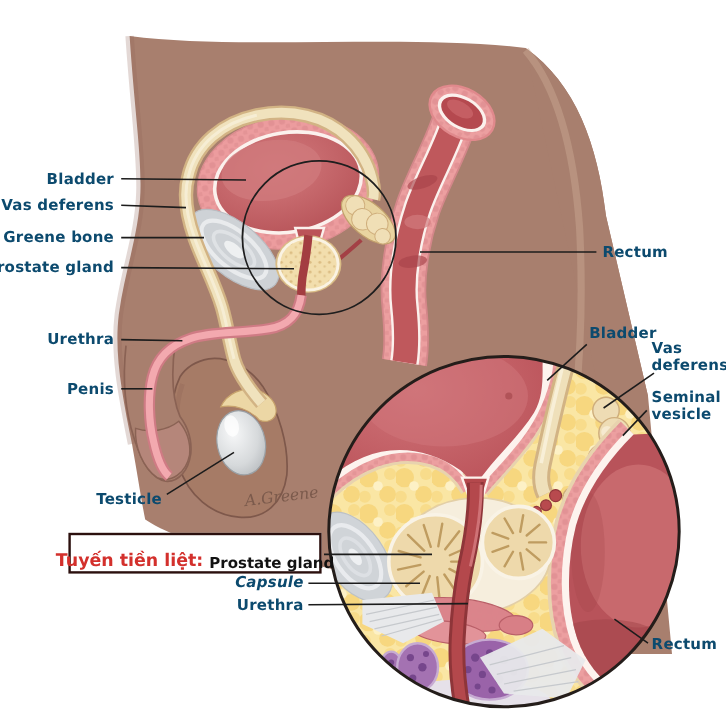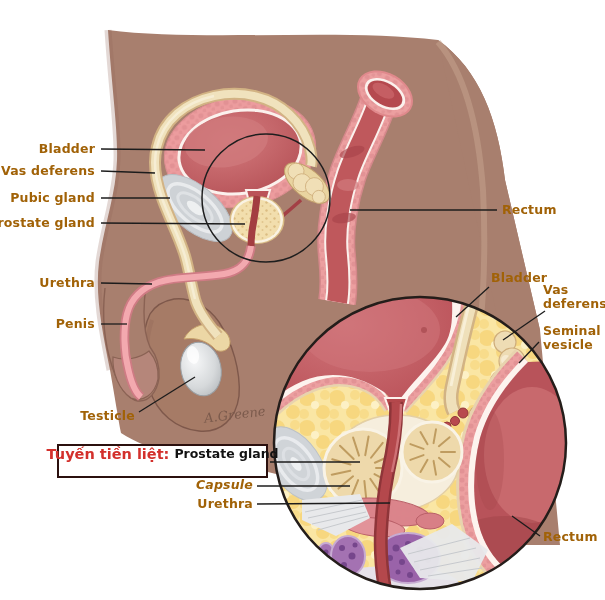--- a/index.html
+++ b/index.html
@@ -1,25 +1,25 @@
 <!DOCTYPE html>
 <html><head>
 <meta charset="utf-8">
 <style>
   html,body{margin:0;padding:0;background:#fff;}
   #stage{position:relative;width:605px;height:600px;background:#ffffff;overflow:hidden;
          font-family:"DejaVu Sans","Liberation Sans",sans-serif;}
   #art{position:absolute;left:0;top:0;}
-  .label{position:absolute;font-weight:bold;font-size:12.5px;color:#a16207;
+  .label{position:absolute;font-weight:bold;font-size:12.5px;color:#0c4a6e;
          letter-spacing:.2px;white-space:nowrap;line-height:14px;}
   .label.wrap{white-space:normal;width:64px;}
   .label.ra{text-align:right;}
   #vn-box{position:absolute;left:57px;top:444px;width:211px;height:34px;
           background:#ffffff;border:2px solid #2b100e;box-sizing:border-box;
-          display:flex;align-items:flex-start;justify-content:center;gap:5px;}
+          display:flex;align-items:flex-end;justify-content:center;gap:5px;}
   #vn-box .vi{color:#d3302c;font-weight:bold;font-size:14.5px;white-space:nowrap;}
   #vn-box .en{color:#121212;font-weight:bold;font-size:12.5px;white-space:nowrap;}
   #signature{position:absolute;left:204px;top:407px;transform:rotate(-7deg);
              font-family:"DejaVu Serif","Liberation Serif",serif;font-style:italic;
              font-size:13px;color:#7b5a4c;}
 </style>
 </head>
 <body>
 
 <div id="stage">
@@ -350,21 +350,21 @@
     <line x1="539" y1="342" x2="519" y2="363"></line>
     <line x1="540" y1="536" x2="512" y2="516"></line>
     <line x1="270" y1="462" x2="360" y2="462"></line>
     <line x1="257" y1="486" x2="350" y2="486"></line>
     <line x1="257" y1="504" x2="390" y2="503"></line>
   </g>
 </svg>
 
 <div class="label ra" style="right:510px;top:142px;">Bladder</div>
 <div class="label ra" style="right:510px;top:164px;">Vas deferens</div>
-<div class="label ra" style="right:510px;top:191px;">Pubic gland</div>
+<div class="label ra" style="right:510px;top:191px;">Greene bone</div>
 <div class="label ra" style="right:510px;top:216px;">Prostate gland</div>
 <div class="label ra" style="right:510px;top:276px;">Urethra</div>
 <div class="label ra" style="right:510px;top:317px;margin-left:28px;">Penis</div>
 <div class="label ra" style="right:470px;top:409px;margin-left:36px;">Testicle</div>
 <div class="label" style="left:502px;top:203px;">Rectum</div>
 
 <div class="label" style="left:491px;top:271px;">Bladder</div>
 <div class="label wrap" style="left:543px;top:283px;">Vas deferens</div>
 <div class="label wrap" style="left:543px;top:324px;">Seminal vesicle</div>
 <div class="label" style="left:543px;top:530px;">Rectum</div>

